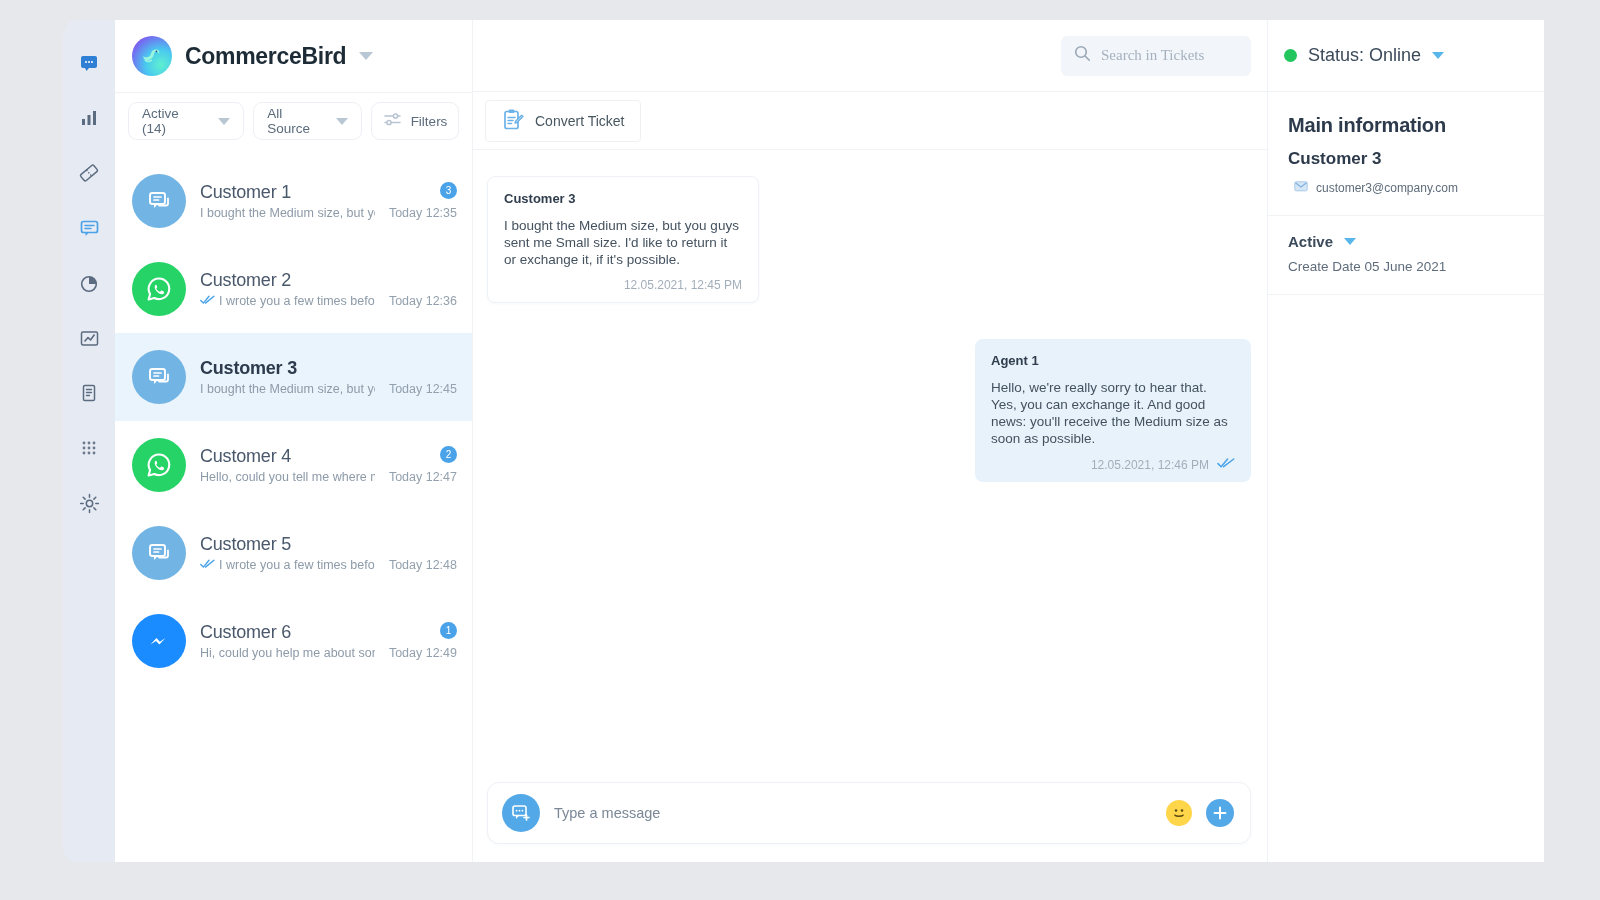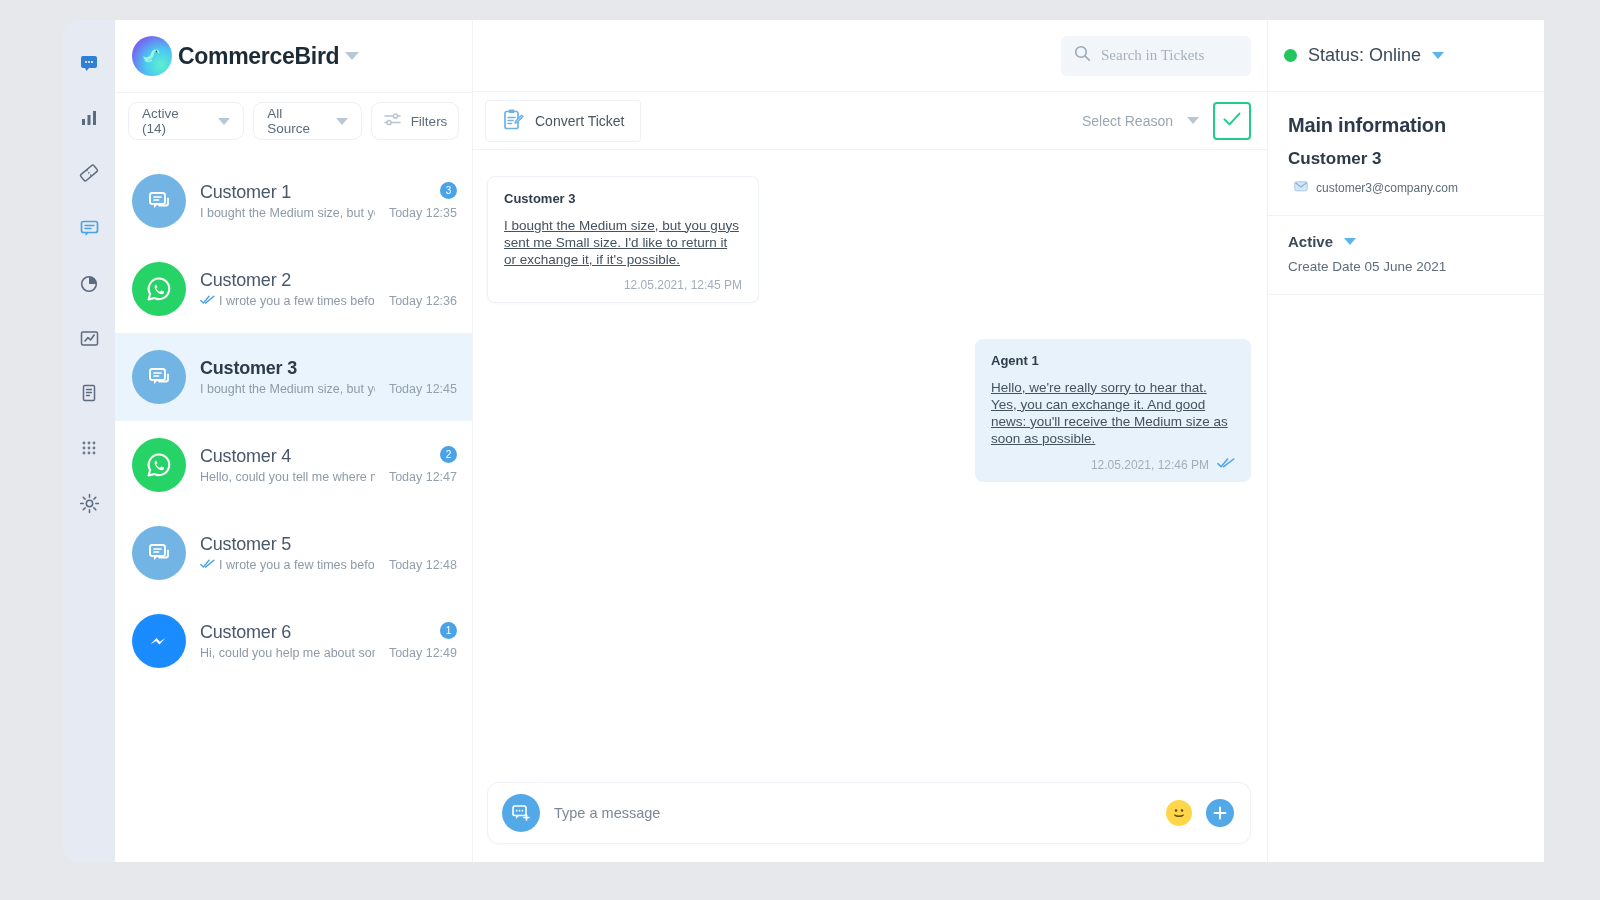--- a/index.html
+++ b/index.html
@@ -32,21 +32,21 @@
   .rail-item svg { display: block; }
   
   .listcol {
     width: 357px; flex: 0 0 357px;
     background: #fff;
     display: flex; flex-direction: column;
   }
   .brandbar {
     height: 72px; flex: 0 0 72px;
     display: flex; align-items: center;
-    padding-left: 17px; gap: 6px;
+    padding-left: 17px; gap: 13px;
   }
   .logo {
     width: 40px; height: 40px; border-radius: 50%;
     background: radial-gradient(circle at 72% 72%, #5ef0d0 0%, #49c8f0 38%, #7b5cf0 80%, #8a4fe8 100%);
     display: flex; align-items: center; justify-content: center;
     flex: 0 0 40px;
   }
   .brandname {
     font-size: 23px; font-weight: bold; color: #1c2b36;
     letter-spacing: -0.3px;
@@ -141,21 +141,21 @@
     cursor: pointer; background: #fff;
   }
   .msgarea { flex: 1; padding: 26px 16px 0 14px; overflow: hidden; }
   .bubble {
     max-width: 272px; border-radius: 8px; padding: 14px 16px 9px 16px;
     font-size: 13.5px; line-height: 1.27; color: #44525f;
   }
   .b-in { background: #fff; border: 1px solid #eef1f5; box-shadow: 0 1px 3px rgba(120,140,170,.06); }
   .b-out { background: #e8f2fb; margin-left: auto; max-width: 276px; }
   .b-name { font-weight: bold; font-size: 13px; color: #2f3d4c; margin-bottom: 9px; }
-  .b-text { margin-bottom: 10px; text-decoration: underline; }
+  .b-text { margin-bottom: 10px; }
   .b-foot {
     display: flex; align-items: center; justify-content: flex-end;
     gap: 8px; font-size: 12px; color: #a2aeba;
   }
   .row-out { display: flex; margin-top: 36px; }
   .composer-wrap { padding: 0 16px 18px 14px; }
   .composer {
     height: 62px; border: 1px solid #eef1f5; border-radius: 12px;
     display: flex; align-items: center; gap: 14px; padding: 0 16px 0 14px;
     background: #fff; box-shadow: 0 1px 3px rgba(120,140,170,.05);
@@ -467,33 +467,20 @@
         <span>
           <svg width="22" height="23" viewBox="0 0 22 23">
             <rect x="3" y="3.5" width="13" height="17" rx="1.8" fill="none" stroke="#6cb2e8" stroke-width="1.7"></rect>
             <rect x="6.6" y="1.6" width="5.8" height="3.4" rx="1" fill="#6cb2e8"></rect>
             <path d="M6 9.5h7M6 12.5h5M6 15.5h3.5" stroke="#6cb2e8" stroke-width="1.5" stroke-linecap="round"></path>
             <path d="M19.6 7.2l1.3 1.3-6 6-1.8.5.5-1.8z" fill="#fff" stroke="#6cb2e8" stroke-width="1.5" stroke-linejoin="round"></path>
           </svg>
         </span>
         <span>Convert Ticket</span>
       </div>
-      <div class="tools-right">
-        <div class="reason">
-          <span>Select Reason</span>
-          <span class="caret sm"></span>
-        </div>
-        <div class="okbtn">
-          <span>
-            <svg width="20" height="16" viewBox="0 0 20 16">
-                <path d="M2.5 8.4l5 5L17.5 2.6" fill="none" stroke="#20cc88" stroke-width="2" stroke-linecap="round" stroke-linejoin="round"></path>
-              </svg>
-          </span>
-        </div>
-      </div>
     </div>
 
     <div class="msgarea">
       <div class="bubble b-in">
         <div class="b-name">Customer 3</div>
         <div class="b-text">I bought the Medium size, but you guys sent me Small size. I'd like to return it or exchange it, if it's possible.</div>
         <div class="b-foot">
           <span>12.05.2021, 12:45 PM</span>
         </div>
       </div>

